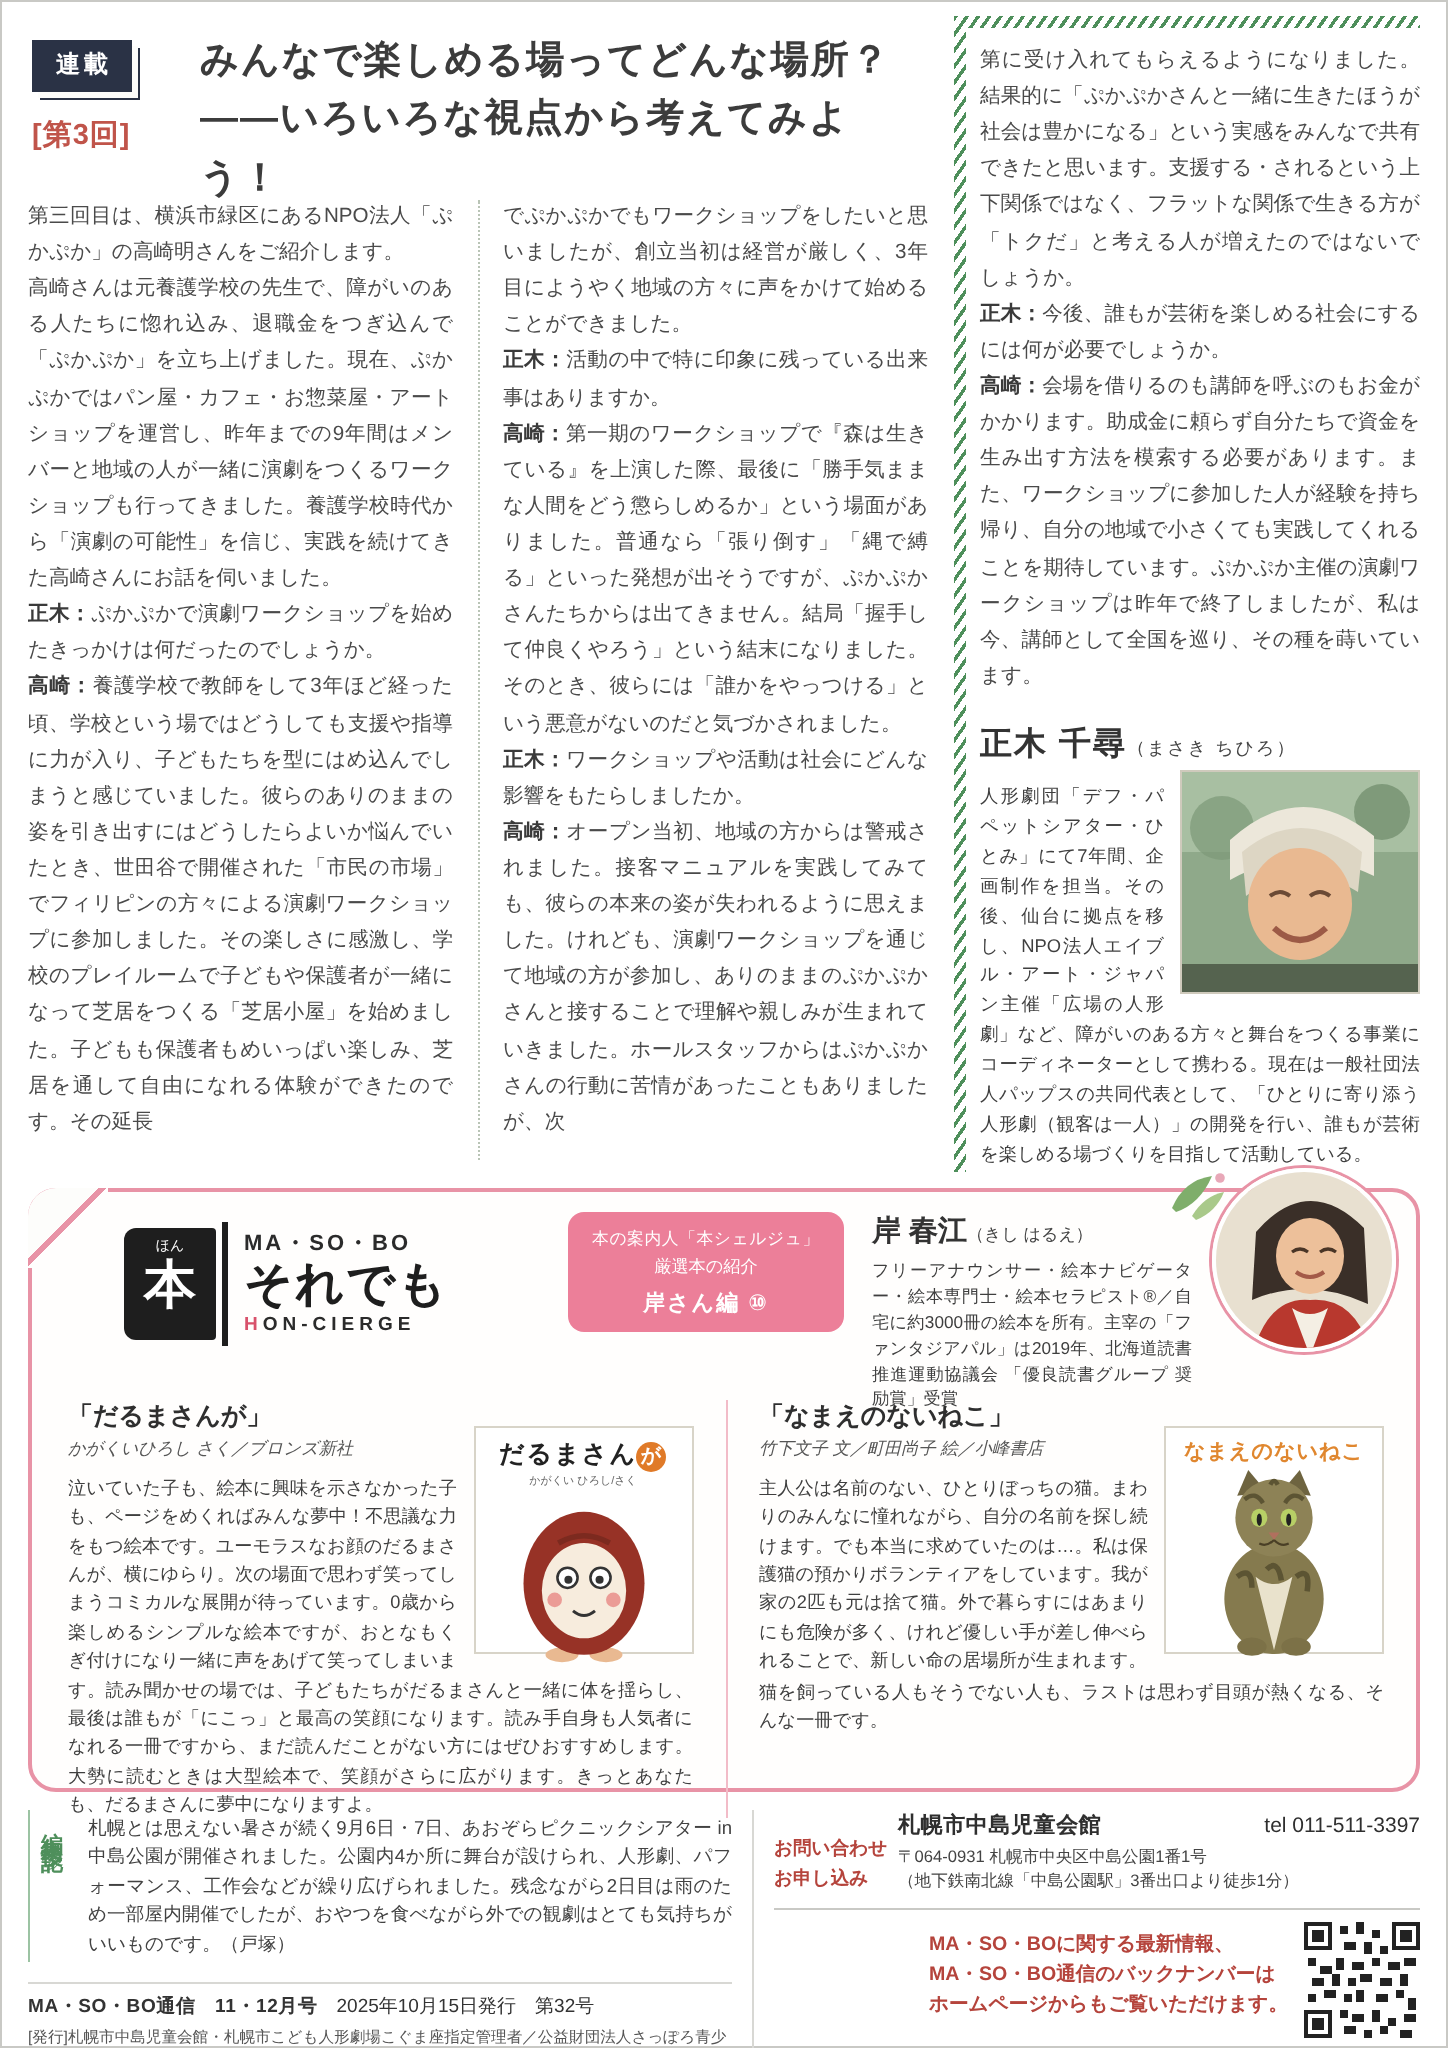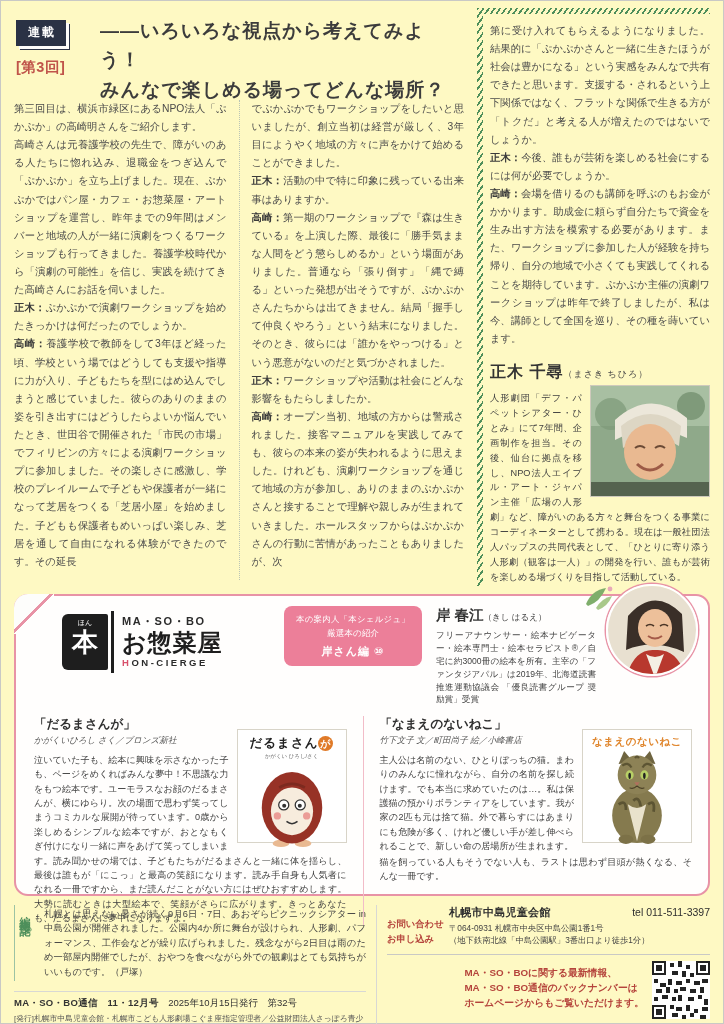--- a/index.html
+++ b/index.html
@@ -1,20 +1,20 @@
 <!DOCTYPE html>
 <html lang="ja"><head>
 <meta charset="utf-8">
 <style>
   * { margin:0; padding:0; box-sizing:border-box; }
   html,body { background:#dcdcd8; }
   body { font-family:"Liberation Sans","DejaVu Sans",sans-serif; }
   .page {
     position:relative; width:724px; height:1024px; margin:0 auto;
-    background:#fef9c3; overflow:hidden; padding:8px 14px 0 14px;
+    background:#ffffff; overflow:hidden; padding:8px 14px 0 14px;
     box-shadow:inset 0 0 0 1px #c9c9c5;
     color:#454545;
   }
   
   .main-area { display:flex; height:578px; }
   .cols-left { width:450px; }
   .article-header { display:flex; align-items:flex-start; padding:8px 0 10px 2px; height:92px; }
   .badge-stack { width:74px; flex:0 0 74px; padding-top:4px; }
   .series-badge {
     display:inline-block; background:#2a3245; color:#fff; font-size:12px; font-weight:bold;
@@ -75,21 +75,21 @@
   .curator { flex:1; padding-top:2px; }
   .curator-name { font-size:14.5px; font-weight:bold; color:#333; }
   .curator-furigana { font-size:8.5px; font-weight:normal; color:#444; }
   .curator-bio { margin-top:4px; font-size:8.6px; line-height:1.5; color:#3f3f3f; text-align:justify; padding-right:96px; }
   .curator-photo {
     position:absolute; top:-12px; right:10px; width:92px; height:92px; border-radius:50%;
     overflow:hidden; border:2px solid #fff; box-shadow:0 0 0 1.5px #e893a6;
   }
   .leaf-decor { position:absolute; top:-14px; right:92px; width:34px; height:30px; }
   .books-row { display:flex; margin-top:4px; }
-  .book { flex:1;margin-top:16px; }
+  .book { flex:1; }
   .book + .book { border-left:1.5px solid #f2bcc8; padding-left:16px; margin-left:16px; }
   .book-title { font-size:12.5px; font-weight:bold; color:#2f2f2f; }
   .book-credit { font-size:8.6px; color:#555; margin:2px 0 6px;font-style:italic; }
   .book-cover {
     float:right; width:110px; height:114px; margin:-24px 0 4px 8px;
     background:#fff; border:1px solid #d8d4c8; padding:5px 4px; text-align:center;
   }
   .cover-title1 { font-size:12.5px; font-weight:bold; color:#222; letter-spacing:1px; }
   .accent-ga { display:inline-block; background:#e07a28; color:#fff; border-radius:50%; width:15px; height:15px; line-height:15px; font-size:10px; }
   .cover-credit { font-size:5.5px; color:#666; margin-top:1px; }
@@ -130,22 +130,22 @@
 <div class="page">
 
   <div class="main-area">
     <div class="cols-left">
       <div class="article-header">
         <div class="badge-stack">
           <span class="series-badge">連載</span>
           <div class="episode">[第3回]</div>
         </div>
         <div class="title-block">
+          <div class="title-line">みんなで楽しめる場ってどんな場所？</div>
           <div class="title-line">――いろいろな視点から考えてみよう！</div>
-          <div class="title-line">みんなで楽しめる場ってどんな場所？</div>
         </div>
       </div>
       <div class="two-cols">
         <div class="col col1">
           <p><span class="speaker"></span><span>第三回目は、横浜市緑区にあるNPO法人「ぷかぷか」の高崎明さんをご紹介します。</span></p>
           <p><span class="speaker"></span><span>高崎さんは元養護学校の先生で、障がいのある人たちに惚れ込み、退職金をつぎ込んで「ぷかぷか」を立ち上げました。現在、ぷかぷかではパン屋・カフェ・お惣菜屋・アートショップを運営し、昨年までの9年間はメンバーと地域の人が一緒に演劇をつくるワークショップも行ってきました。養護学校時代から「演劇の可能性」を信じ、実践を続けてきた高崎さんにお話を伺いました。</span></p>
           <p><span class="speaker">正木：</span><span>ぷかぷかで演劇ワークショップを始めたきっかけは何だったのでしょうか。</span></p>
           <p><span class="speaker">高崎：</span><span>養護学校で教師をして3年ほど経った頃、学校という場ではどうしても支援や指導に力が入り、子どもたちを型にはめ込んでしまうと感じていました。彼らのありのままの姿を引き出すにはどうしたらよいか悩んでいたとき、世田谷で開催された「市民の市場」でフィリピンの方々による演劇ワークショップに参加しました。その楽しさに感激し、学校のプレイルームで子どもや保護者が一緒になって芝居をつくる「芝居小屋」を始めました。子どもも保護者もめいっぱい楽しみ、芝居を通して自由になれる体験ができたのです。その延長</span></p>
         </div>
         <div class="col col2">
@@ -211,21 +211,21 @@
 
     <div class="book-header">
       <div class="logo-block">
         <div class="book-icon">
           <span class="furi">ほん</span>
           <span class="kanji">本</span>
         </div>
         <div class="book-spine"></div>
         <div class="logo-text">
           <div class="brand">MA・SO・BO</div>
-          <div class="lname">お惣菜屋</div>
+          <div class="lname">それでも</div>
           <div class="sub"><span class="h-red">H</span><span>ON-CIERGE</span></div>
         </div>
       </div>
       <div class="intro-badge">
         <div class="b1">本の案内人「本シェルジュ」</div>
         <div class="b2">厳選本の紹介</div>
         <div class="b3">岸さん編 ⑩</div>
       </div>
       <div class="curator">
         <div class="curator-name">

